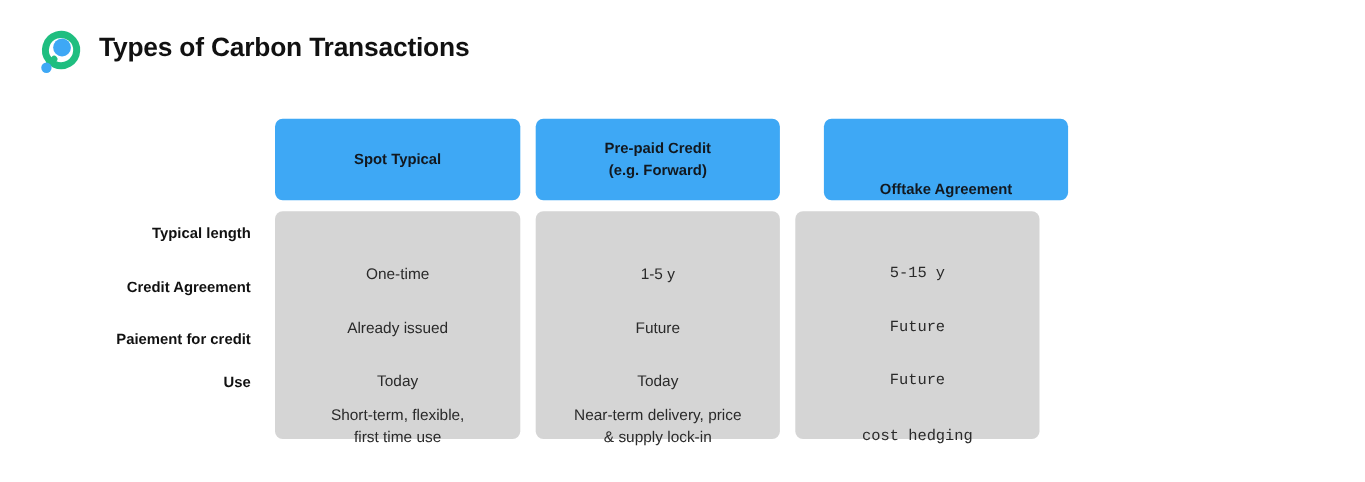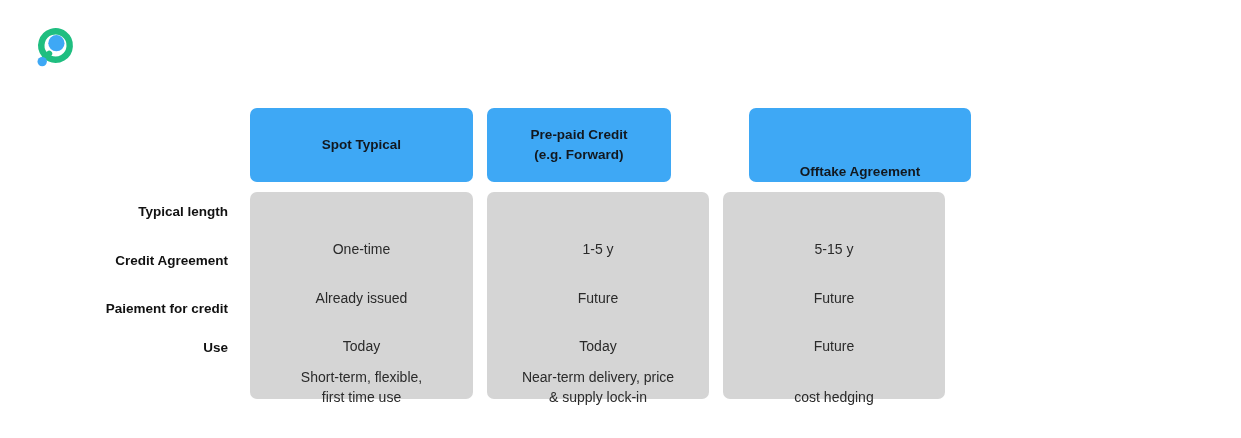--- a/index.html
+++ b/index.html
@@ -72,21 +72,21 @@
     justify-content: center;
     text-align: center;
     color: #12181f;
     font-size: 13.5px;
     font-weight: bold;
     line-height: 1.45;
     padding: 0 10px;
   }
 
   .col-head.c1 { left: 250px; width: 223px; }
-  .col-head.c2 { left: 487px; width: 184px; }
+  .col-head.c2 { left: 487px; width: 222px; }
   .col-head.c3 { left: 749px; width: 222px; align-items: flex-end; }
 
   
   .body-card {
     position: absolute;
     top: 84px;
     height: 207px;
     background: #D5D5D5;
     border-radius: 7px;
   }
@@ -127,21 +127,21 @@
     text-align: center;
     font-size: 14px;
     font-weight: normal;
     color: #2a2a2a;
     line-height: 1.45;
     margin-top: 36px;
   }
 
   .row .cell.c1 { left: 250px; width: 223px; }
   .row .cell.c2 { left: 487px; width: 222px; }
-  .row .cell.c3 { left: 723px; width: 222px; }
+  .row .cell.c3 { left: 723px; width: 222px; font-family: Liberation Mono, monospace; }
 
   
   .row.r0 { top: 0px; }
   .row.r0 .row-label,
   .row.r0 .cell { top: 11px; }
 
   .row.r1 { top: 0px; }
   .row.r1 .row-label,
   .row.r1 .cell { top: 60px; }
 
@@ -166,20 +166,21 @@
 
         <path d="M10.5 34.5 A14.2 14.2 0 1 1 15.5 38.4" fill="none" stroke="#1FBE80" stroke-width="6.4" stroke-linecap="round"></path>
 
         <path d="M15.2 33.6 L10.6 38.2" fill="none" stroke="#1FBE80" stroke-width="6.0" stroke-linecap="round"></path>
 
         <circle cx="22.4" cy="23.2" r="8.1" fill="#3EA8F5"></circle>
 
         <circle cx="8.2" cy="41.6" r="4.7" fill="#3EA8F5"></circle>
       </svg>
     </span>
+    <div class="page-title">Types of Carbon Transactions</div>
   </div>
 
   <div class="matrix">
 
     <div class="col-head-row">
       <div class="col-head c1">
         <span>
           <span class="nowrap">Spot Typical</span>
         </span>
       </div>

